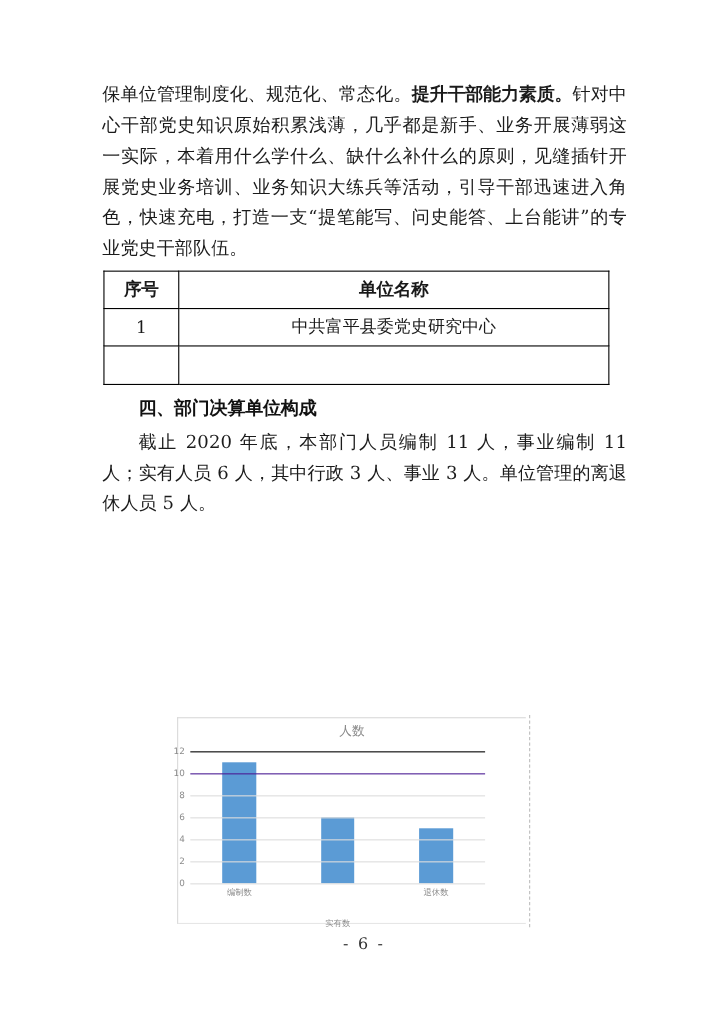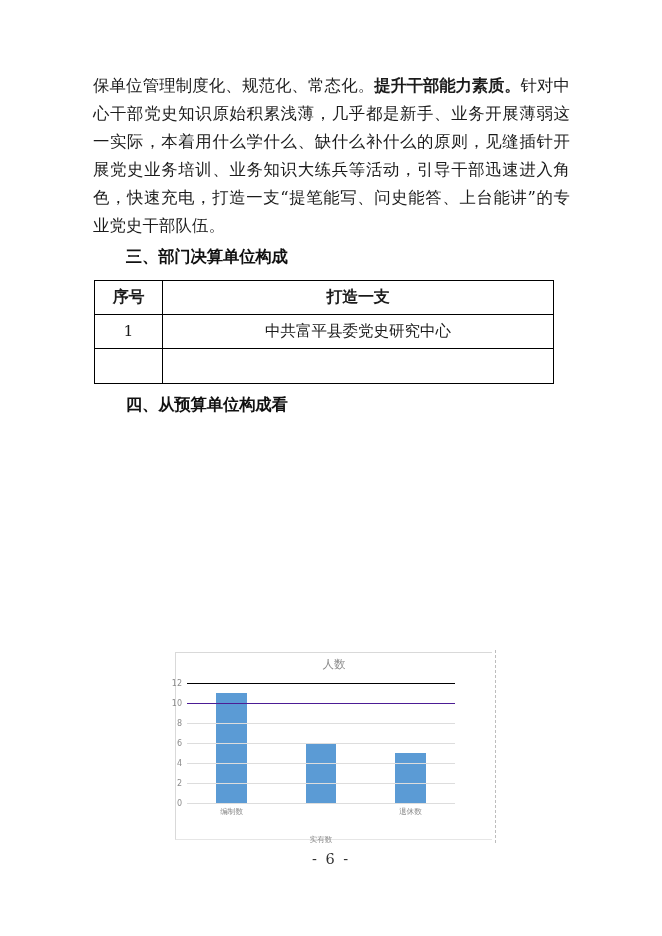--- a/index.html
+++ b/index.html
@@ -88,21 +88,21 @@
     font-size: 16px;
     letter-spacing: -0.2px;
   }
   .col-no  { width: 68px; }
   .col-name{ width: 391px; }
   .row-empty td { height: 34px; }
 
   
   .chart-wrap {
     position: absolute;
-    left: 154px;
+    left: 140px;
     top: 650px;
     width: 360px;
     height: 195px;
   }
   .chart-frame {
     position: absolute;
     left: 21px;
     top: 2px;
     width: 317px;
     height: 188px;
@@ -193,50 +193,50 @@
 </style>
 </head>
 <body>
 
 <div class="page">
 
   <div class="content">
 
     <p class="para"><span>保单位管理制度化、规范化、常态化。</span><span class="emph">提升干部能力素质。</span><span>针对中心干部党史知识原始积累浅薄，几乎都是新手、业务开展薄弱这一实际，本着用什么学什么、缺什么补什么的原则，见缝插针开展党史业务培训、业务知识大练兵等活动，引导干部迅速进入角色，快速充电，打造一支“提笔能写、问史能答、上台能讲”的专业党史干部队伍。</span></p>
 
-    <p class="heading">三、部门决算单位构成</p>
 
 
     <table class="unit-table">
       <colgroup>
           <col class="col-no">
           <col class="col-name">
         </colgroup>
       <thead>
         <tr>
           <th>序号</th>
-          <th>打造一支</th>
+          <th>单位名称</th>
         </tr>
       </thead>
       <tbody>
         <tr>
           <td>1</td>
           <td>中共富平县委党史研究中心</td>
         </tr>
         <tr class="row-empty">
           <td></td>
           <td></td>
         </tr>
       </tbody>
     </table>
 
     <div class="spacer-sm"></div>
 
-    <p class="heading">四、从预算单位构成看</p>
-
+    <p class="heading">四、部门决算单位构成</p>
+
+    <p class="para indent">截止 2020 年底，本部门人员编制 11 人，事业编制 11 人；实有人员 6 人，其中行政 3 人、事业 3 人。单位管理的离退休人员 5 人。</p>
 
   </div>
 
   <div class="chart-wrap">
     <div class="chart-frame"></div>
     <div class="chart-title">人数</div>
     <div class="plot" id="plot-area">
       <div class="bars" id="bars-layer">
           <div class="bar" style="left: 29.48px; width: 30.3733px; height: 110px; background: rgb(91, 155, 213);"></div>
           <div class="bar" style="left: 118.813px; width: 30.3733px; height: 60px; background: rgb(91, 155, 213);"></div>

